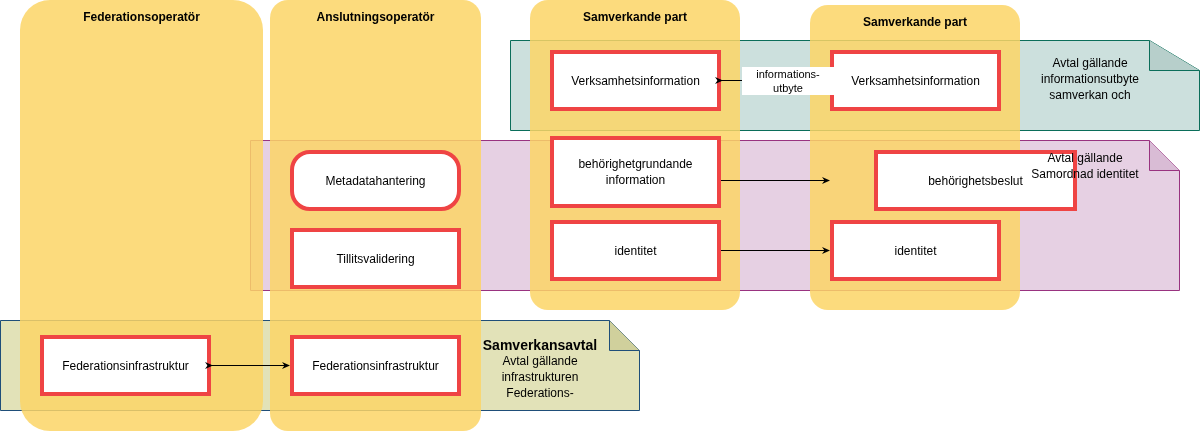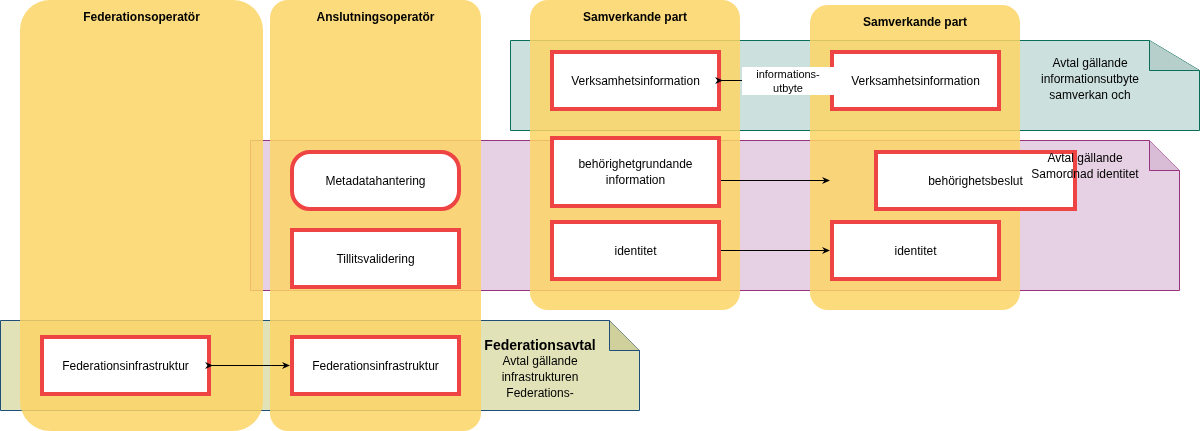--- a/index.html
+++ b/index.html
@@ -52,21 +52,21 @@
 <div class="note-text" style="left:1015px;top:55px;width:150px;">
   <span style="display:block">Avtal gällande</span>
   <span style="display:block">informationsutbyte</span>
   <span style="display:block">samverkan och</span>
 </div>
 <div class="note-text" style="left:1020px;top:150px;width:130px;">
   <span style="display:block">Avtal gällande</span>
   <span style="display:block">Samordnad identitet</span>
 </div>
 <div class="note-text" style="left:475px;top:337px;width:130px;">
-  <span class="ttl">Federationsavtal</span>
+  <span class="ttl">Samverkansavtal</span>
   <span style="display:block">Avtal gällande</span>
   <span style="display:block">infrastrukturen</span>
   <span style="display:block">Federations-</span>
 </div>
 
 <div class="box" style="left:550px;top:50px;width:171px;height:61px;">Verksamhetsinformation</div>
 <div class="box" style="left:830px;top:50px;width:171px;height:61px;">Verksamhetsinformation</div>
 <div class="box" style="left:290px;top:150px;width:171px;height:61px;border-radius:20px;">Metadatahantering</div>
 <div class="box" style="left:290px;top:228px;width:171px;height:61px;">Tillitsvalidering</div>
 <div class="box" style="left:550px;top:136px;width:171px;height:72px;padding:8px 20px;">behörighetgrundande information</div>

